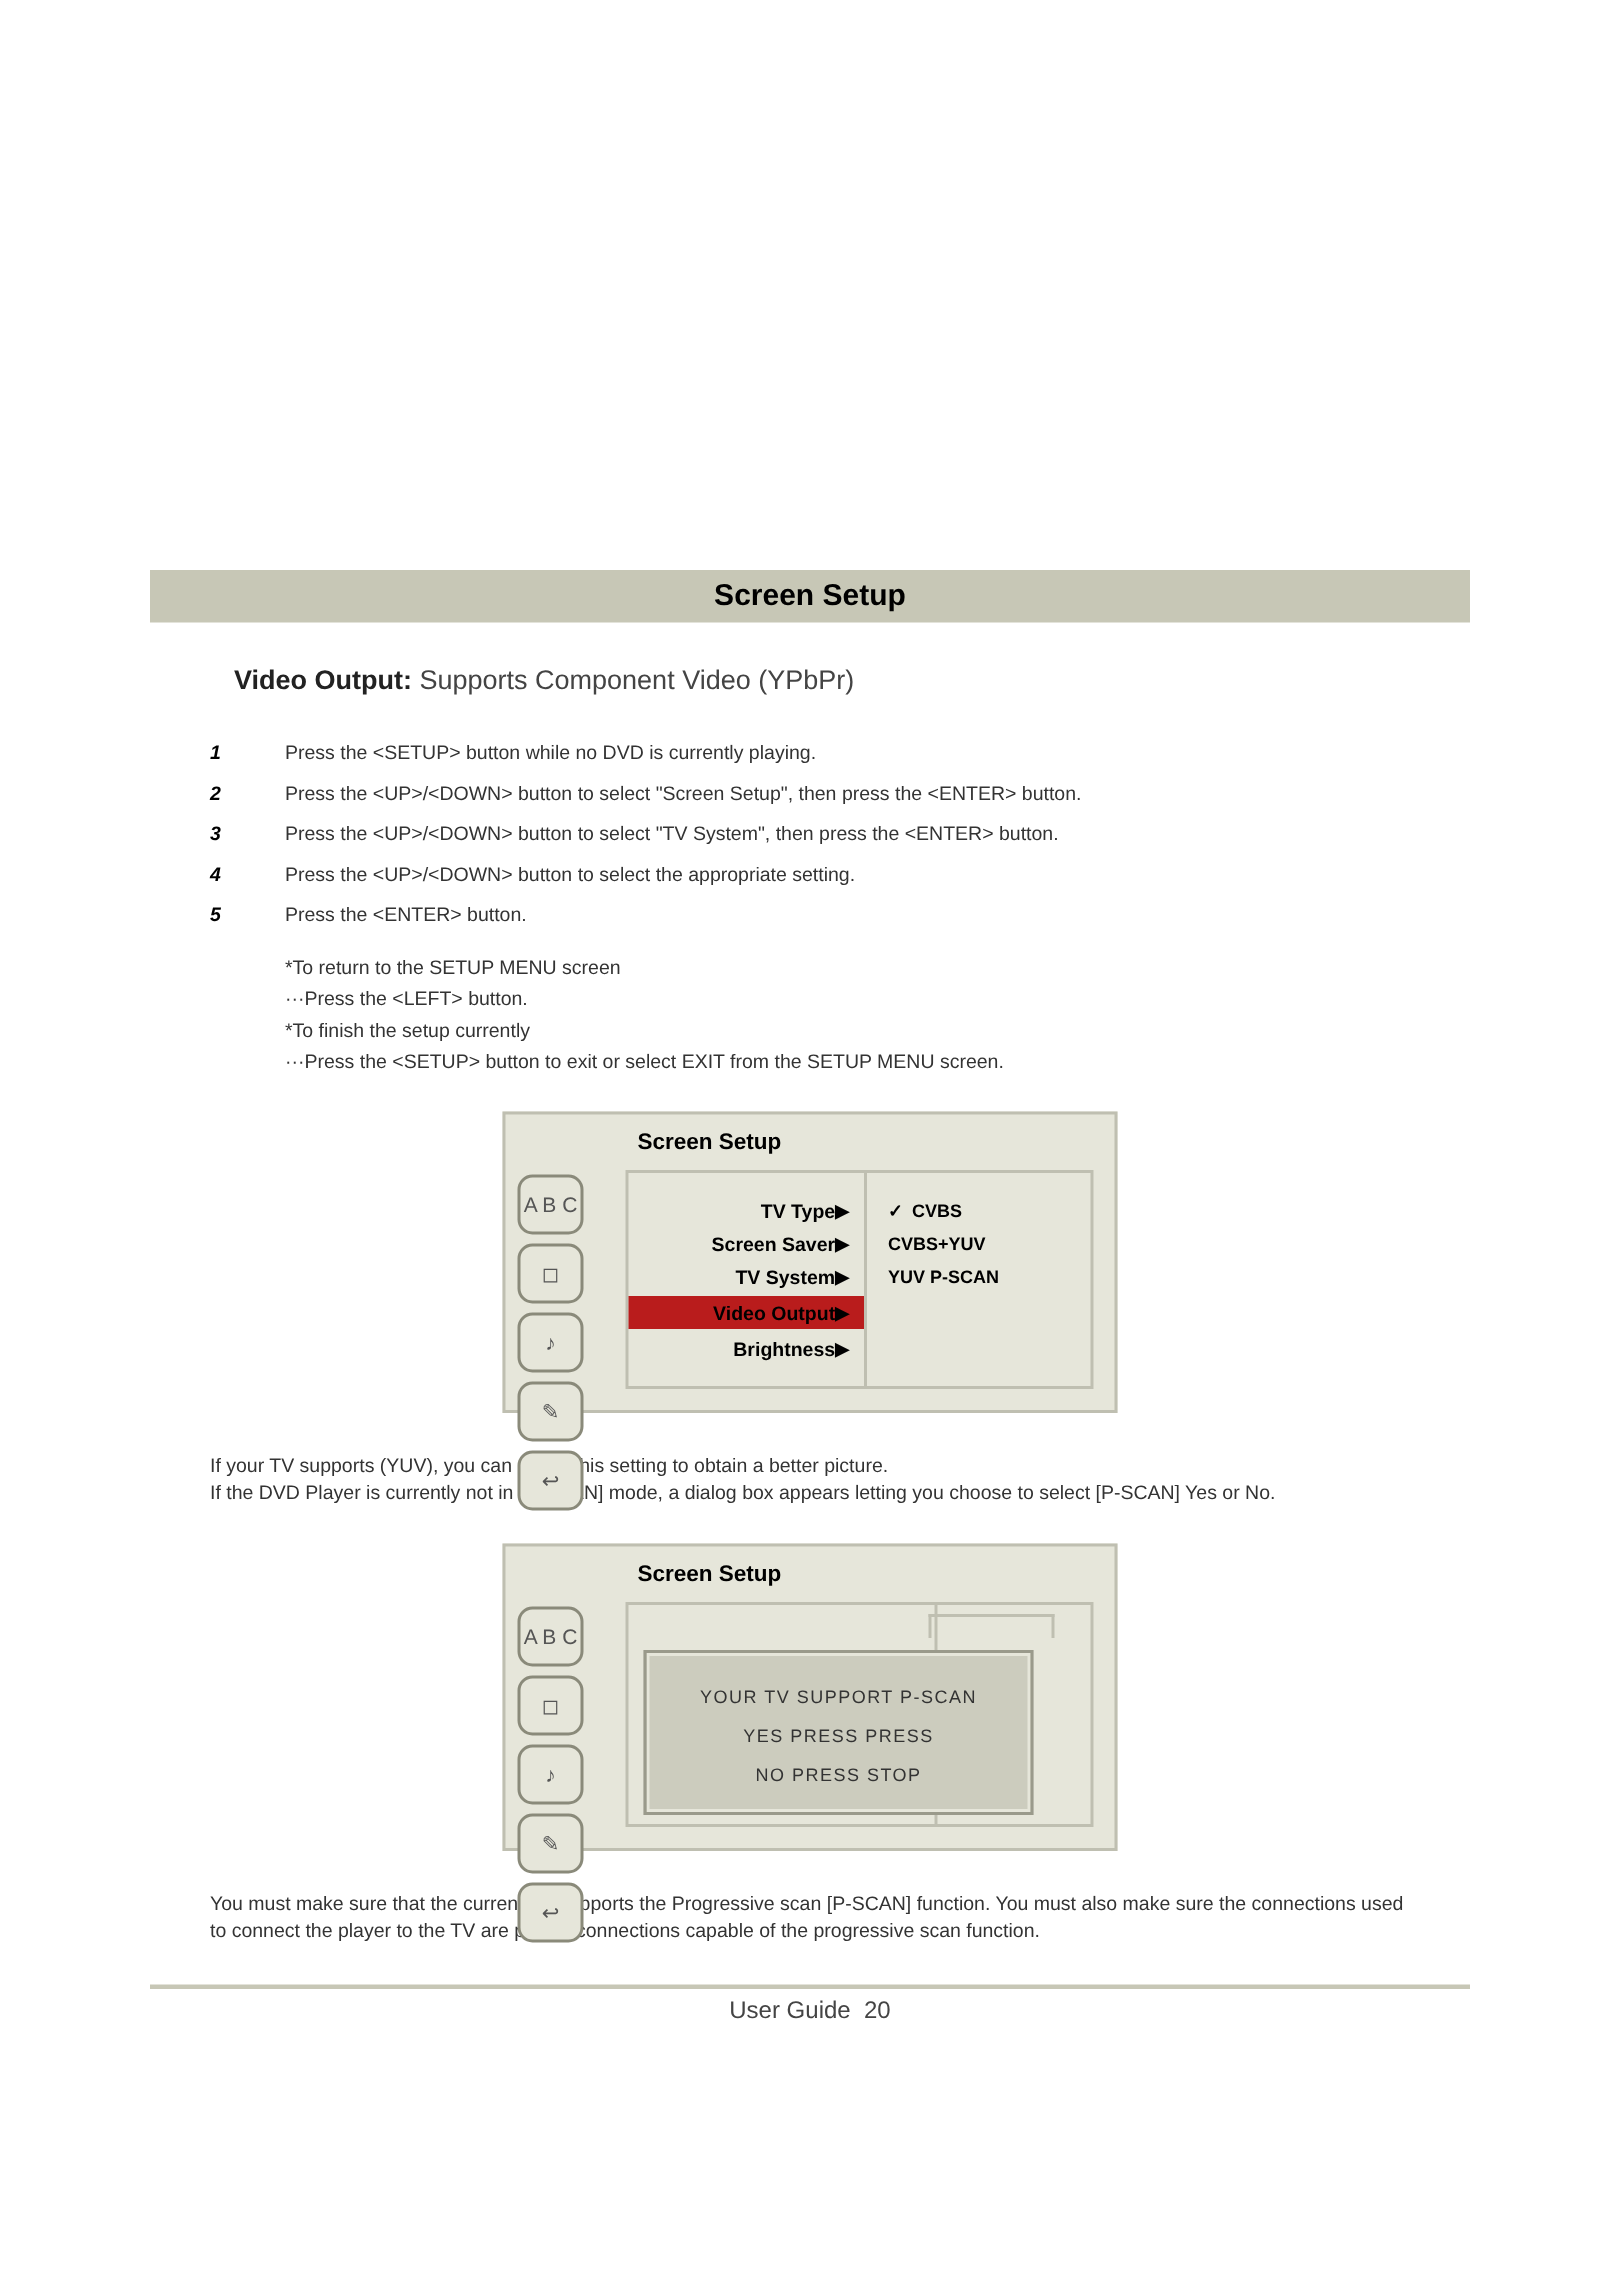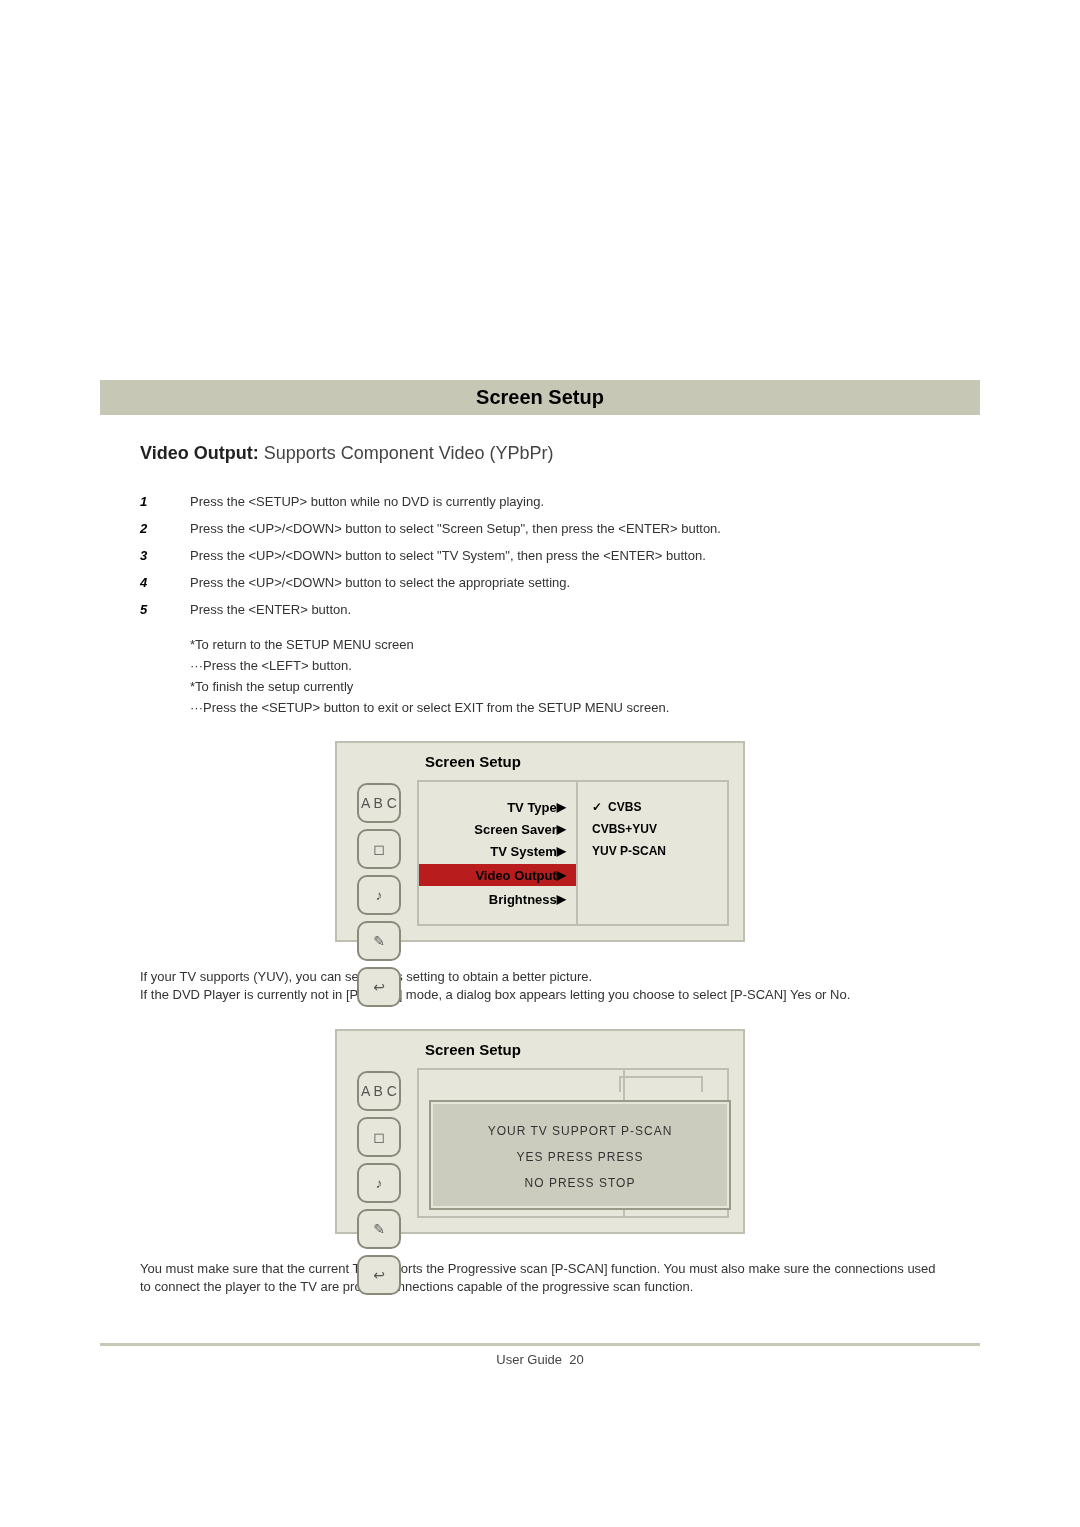--- a/index.html
+++ b/index.html
@@ -17,21 +17,21 @@
   .title-band{
     background:#c7c7b6;
     padding:6px 0;
     text-align:center;
     font-weight:bold;
     font-size:20px;color:#000;
     margin-top:320px;
     margin-bottom:28px;
   }
   .sub{
-    margin-left:40px;margin-bottom:30px;
+    margin-left:56px;margin-bottom:30px;
     font-size:18px;color:#444;
   }
   .sub b{color:#222;font-weight:bold}
   ol.steps{list-style:none;margin:0 0 20px 40px;padding:0}
   ol.steps > li{display:flex;align-items:flex-start;margin-bottom:12px;font-size:13px;color:#333}
   ol.steps .num{font-style:italic;font-weight:bold;width:50px;flex:0 0 50px;color:#000}
   .notes{margin-left:90px;margin-top:14px;font-size:13px;color:#333}
   .notes div{margin-bottom:6px}
   .panel-wrap{display:flex;justify-content:center;margin:26px 0}
   .panel{
@@ -40,21 +40,21 @@
     border:2px solid #bfbfb1;
     box-sizing:border-box;
     position:relative;
     padding:10px 14px 14px 14px;
   }
   .panel h4{
     margin:0 0 10px 74px;
     font-size:15px;font-weight:bold;color:#000;
   }
   .panel .side{
-    position:absolute;left:20px;top:40px;
+    position:absolute;left:8px;top:40px;
     display:flex;flex-direction:column;gap:6px;
   }
   .side .ic{
     width:40px;height:36px;
     border:2px solid #8a8a7a;border-radius:10px;
     display:flex;align-items:center;justify-content:center;
     font-size:14px;color:#555;background:#e6e6da;
   }
   .panel .inner{
     margin-left:66px;
@@ -76,39 +76,39 @@
     border:2px solid #bfbfb1;min-height:150px;
     box-sizing:border-box;
   }
   .dialog .rpane{
     position:absolute;right:0;top:0;bottom:0;width:86px;
     border-left:2px solid #bfbfb1;padding:50px 8px 0 8px;
     font-size:11px;font-weight:bold;color:#333;
   }
   .dialog .popup{
     position:absolute;left:10px;top:30px;
-    width:302px;height:110px;
+    width:260px;height:110px;
     border:2px solid #9a9a8b;background:#ccccbe;
     box-shadow:0 0 0 2px #e6e6da inset;
     padding:22px 8px 8px 8px;box-sizing:border-box;
     text-align:center;font-size:12px;color:#333;letter-spacing:1px;
   }
   .dialog .popup div{margin-bottom:12px}
   .tabhint{
     position:absolute;left:200px;top:6px;width:80px;height:14px;
     border:2px solid #bfbfb1;border-bottom:none;background:#e6e6da;
   }
   .para{
     margin:10px 40px 0 40px;
     font-size:13px;color:#333;line-height:1.35;
   }
   .footer{
-    margin-top:48px;text-align:center;
+    margin-top:28px;text-align:center;
     border-top:3px solid #c7c7b6;padding-top:6px;
-    font-size:13px;color:#444;
+    font-size:16px;color:#444;
   }
 </style>
 </head>
 <body>
 
 <div class="page">
 
   <div class="title-band">Screen Setup</div>
 
   <div class="sub">

